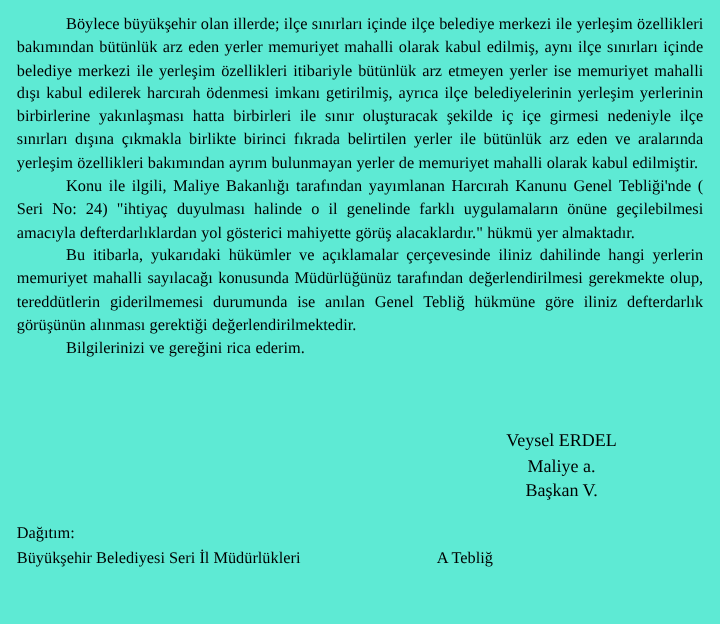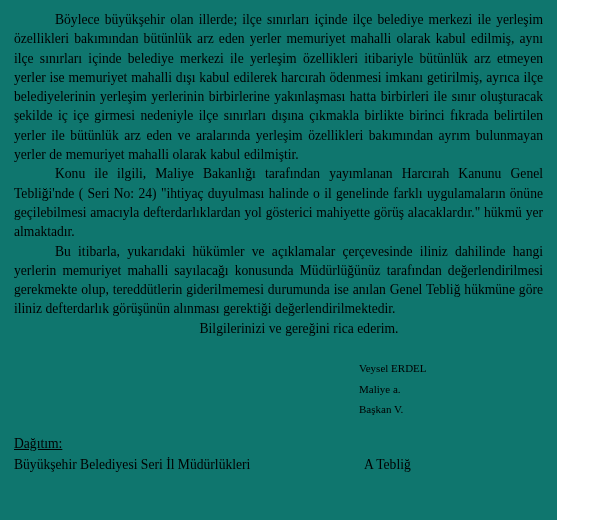--- a/index.html
+++ b/index.html
@@ -11,23 +11,23 @@
     width: 600px;
     height: 520px;
     background: #ffffff;
     font-family: "Liberation Serif", "DejaVu Serif", serif;
     color: #000000;
     overflow: hidden;
   }
 
   .page {
     position: relative;
-    width: 557px;
+    width: 600px;
     height: 520px;
-    background: #0f766e;
+    background: #5eead4;
     box-sizing: border-box;
     padding: 10px 14px 0 14px;
   }
 
   .body-text {
     font-size: 13.6px;
     line-height: 19.3px;
     text-align: justify;
     text-justify: inter-word;
     -webkit-hyphens: none;
@@ -37,50 +37,49 @@
 
   .para {
     margin: 0;
     text-indent: 41px;
     text-align: justify;
   }
 
   .closing {
     margin: 0;
     text-indent: 41px;
-    text-align: center;
+    text-align: left;
   }
 
   .signature-block {
     position: absolute;
-    left: 359px;
+    left: 378px;
     top: 358px;
     width: 180px;
-    text-align: left;
-    font-size: 11px;
+    text-align: center;
+    font-size: 15px;
     line-height: 20.5px;
   }
 
   .sign-line {
     display: block;
     white-space: nowrap;
   }
 
   .dagitim-block {
     position: absolute;
     left: 14px;
     top: 434px;
     width: 572px;
     font-size: 13.6px;
     line-height: 20.6px;
   }
 
   .dagitim-title {
     display: block;
-    text-decoration: underline;
   }
 
   .dagitim-row {
     display: block;
     position: relative;
     height: 20.6px;
   }
 
   .col-left {
     position: absolute;

